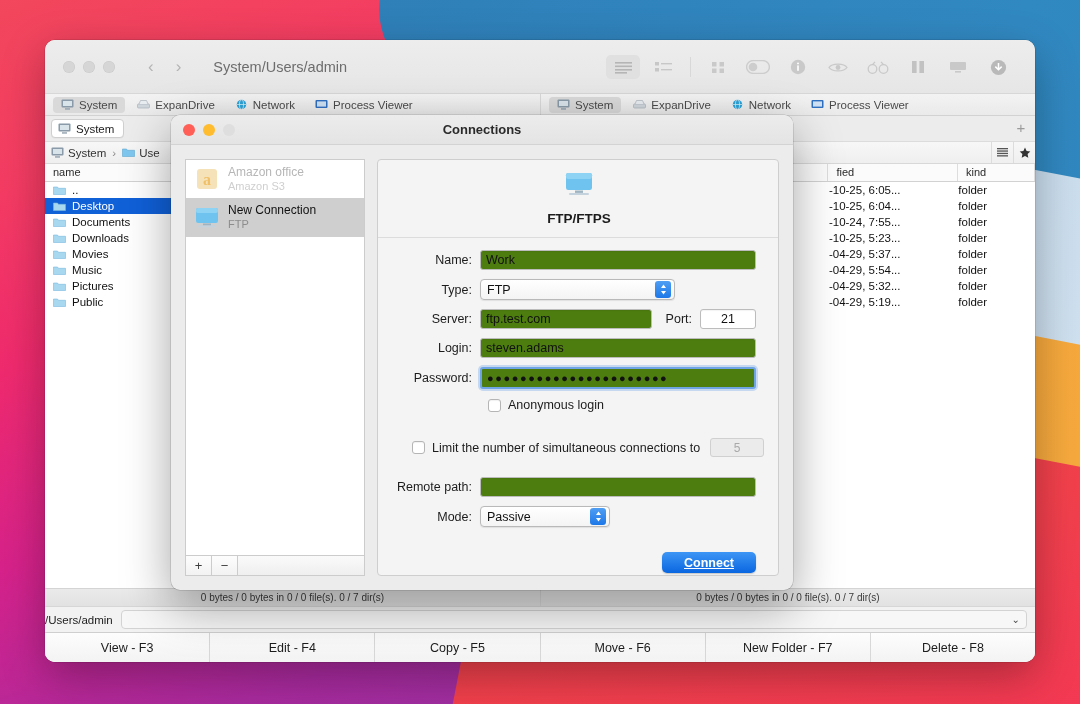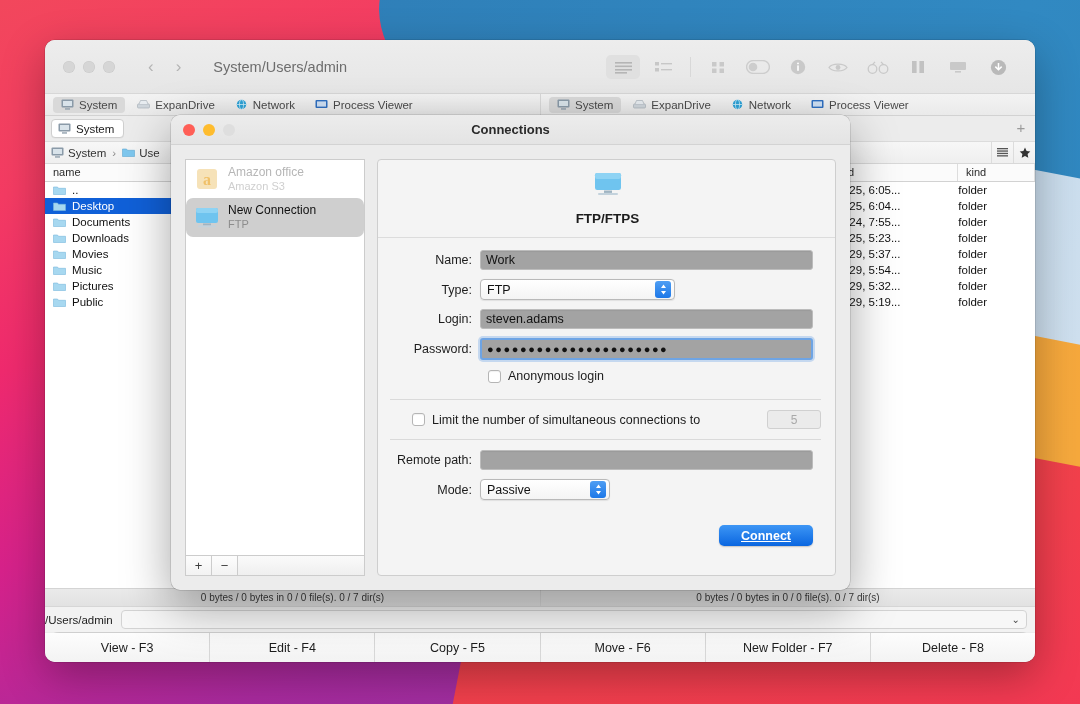--- a/index.html
+++ b/index.html
@@ -210,34 +210,34 @@
     flex: 1 1 auto; height: 19px;
     background: #f7f7f7;
     border: 1px solid #d3d3d3; border-radius: 4px;
     display: flex; align-items: center; justify-content: flex-end;
     padding-right: 6px;
   }
   .cmd-chev { color: #4a4a4a; font-size: 10px; }
 
   
   .fkeys { height: 30px; flex: 0 0 auto; display: flex;
-           background: #f5f5f5; border-top: 1px solid #cfcfcf; border-radius: 14px; }
+           background: #f5f5f5; border-top: 1px solid #cfcfcf; }
   .fkey {
     flex: 1 1 0; display: flex; align-items: center; justify-content: center;
     font-size: 12.5px; color: #1d1d1d;
     border-right: 1px solid #d8d8d8;
     background: linear-gradient(#fdfdfd,#f3f3f3);
   }
   .fkey:last-child { border-right: none; }
 
   
   #dialog {
     position: absolute;
     left: 171px; top: 115px;
-    width: 679px; height: 475px;
+    width: 622px; height: 475px;
     background: #ececec;
     border-radius: 9px;
     box-shadow: 0 16px 48px rgba(0,0,0,0.36), 0 0 0 0.5px rgba(0,0,0,0.2);
     display: flex; flex-direction: column;
     overflow: hidden;
   }
   .dlg-title {
     height: 30px; flex: 0 0 auto;
     background: linear-gradient(#ececec,#e4e4e4);
     border-bottom: 1px solid #d3d3d3;
@@ -259,21 +259,21 @@
     flex: 1 1 auto;
     background: #fff;
     border: 1px solid #ccc;
     border-bottom: none;
     overflow: hidden;
   }
   .conn-item {
     display: flex; align-items: center; gap: 8px;
     padding: 6px 8px;
   }
-  .conn-item.selected { background: #cfcfcf; border-radius: 7px; }
+  .conn-item.selected { background: #cfcfcf; }
   .conn-text { line-height: 1.15; min-width: 0; }
   .conn-name { font-size: 12px; color: #111; white-space: nowrap; }
   .conn-name.dim { color: #b6b6b6; }
   .conn-sub { font-size: 11px; color: #8d8d8d; }
   .conn-sub.dim { color: #cfcfcf; }
   .conn-foot {
     height: 21px; flex: 0 0 auto;
     background: linear-gradient(#fafafa,#efefef);
     border: 1px solid #ccc;
     display: flex; align-items: stretch;
@@ -303,21 +303,21 @@
   .proto-name { font-size: 13.5px; font-weight: bold; color: #1c1c1c; }
 
   .form { padding: 12px 22px 6px 12px; }
   .frm-row { display: flex; align-items: center; margin-bottom: 9px; }
   .frm-label {
     width: 90px; text-align: right; padding-right: 8px;
     font-size: 12.5px; color: #1c1c1c;
   }
   .tfield {
     flex: 1 1 auto; height: 20px;
-    background: #a3a3a3; border: 1px solid #bcbcbc; border-radius: 3px;
+    background: #4d7c0f; border: 1px solid #bcbcbc; border-radius: 3px;
     display: flex; align-items: center; padding: 0 5px;
     font-size: 12.5px; color: #111;
     box-shadow: inset 0 1px 1px rgba(0,0,0,0.05);
   }
   .tfield.focused {
     border: 2px solid #6ea4e4;
     box-shadow: 0 0 0 2px rgba(110,164,228,0.35);
     height: 22px;
   }
   .dots { letter-spacing: 1.6px; font-size: 11px; color: #111; }
@@ -865,20 +865,26 @@
             <div class="popup">
               <span>FTP</span>
               <span class="stepper">
                 <svg width="9" height="13" viewBox="0 0 9 13">
                     <path d="M4.5 1.6L7 5H2zM4.5 11.4L2 8h5z" fill="#fff"></path>
                   </svg>
               </span>
             </div>
           </div>
 
+          <div class="frm-row">
+            <div class="frm-label">Server:</div>
+            <div class="tfield">ftp.test.com</div>
+            <div class="port-label">Port:</div>
+            <div class="port-field">21</div>
+          </div>
 
           <div class="frm-row">
             <div class="frm-label">Login:</div>
             <div class="tfield">steven.adams</div>
           </div>
 
           <div class="frm-row">
             <div class="frm-label">Password:</div>
             <div class="tfield focused">
               <span class="dots">●●●●●●●●●●●●●●●●●●●●●●</span>

